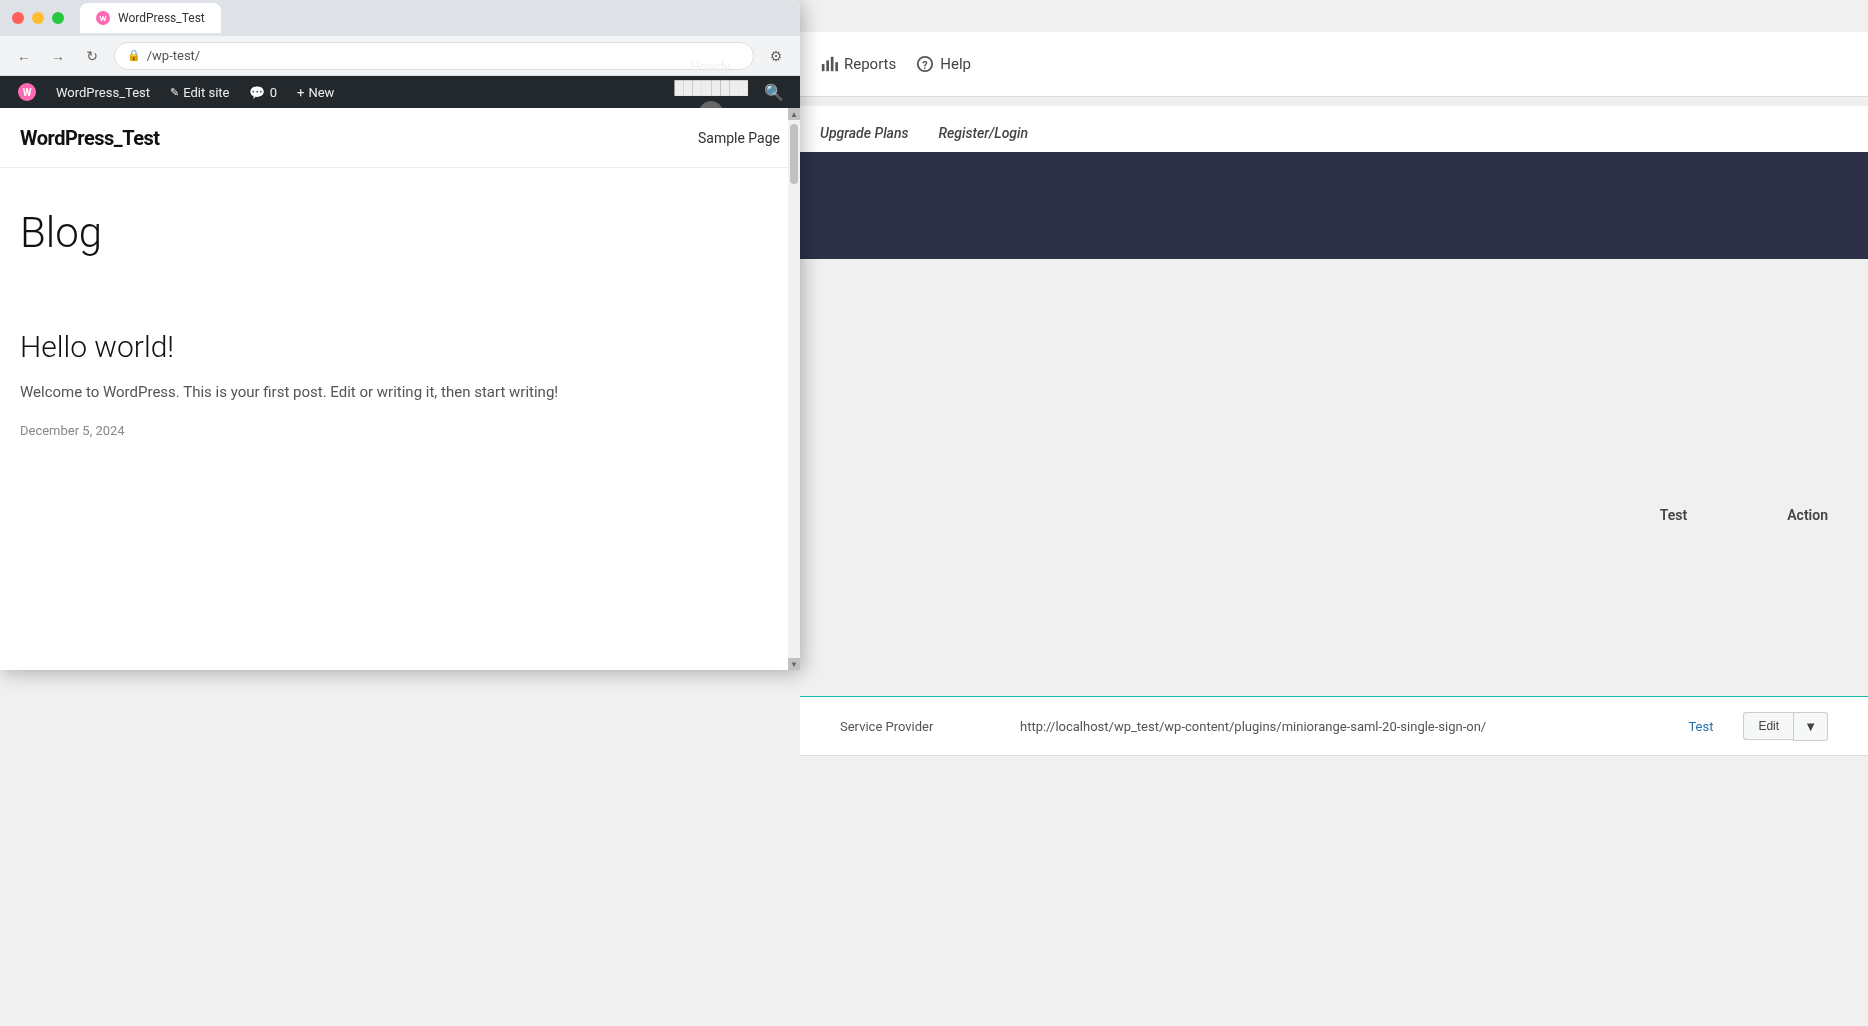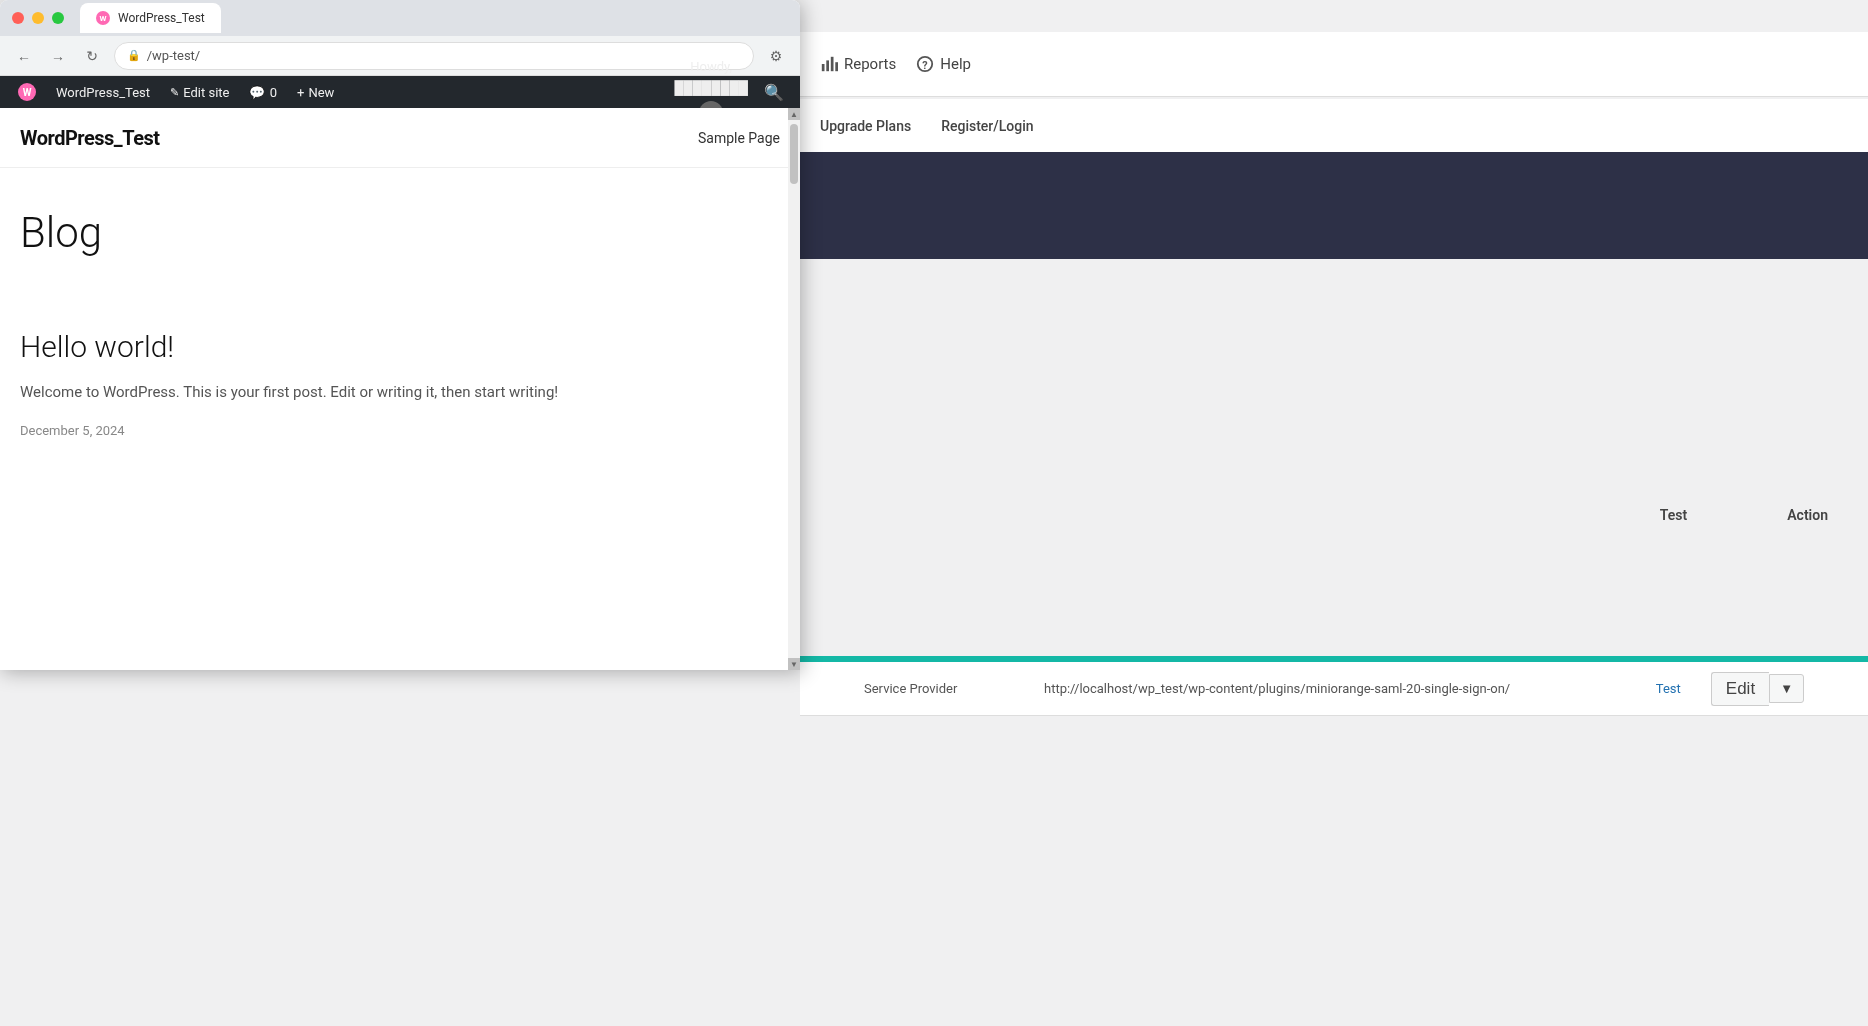--- a/index.html
+++ b/index.html
@@ -47,30 +47,31 @@
     }
 
     .admin-topbar-item svg {
       width: 18px;
       height: 18px;
     }
 
     
     .upgrade-bar {
       position: absolute;
-      top: 99px;
+      top: 106px;
       left: 800px;
       right: 0;
       height: 55px;
       background: #fff;
       border-bottom: 1px solid #ddd;
       display: flex;
       align-items: center;
       padding: 0 20px;
       gap: 30px;
+      font-style: italic;
     }
 
     .upgrade-bar-item {
       color: #444;
       font-size: 14px;
       font-weight: 500;
       cursor: pointer;
     }
 
     
@@ -101,29 +102,29 @@
       font-size: 14px;
       font-weight: 600;
     }
 
     .table-header-item.right {
       margin-left: auto;
     }
 
     .table-row-data {
       position: absolute;
-      top: 656px;
+      top: 696px;
       left: 800px;
       right: 0;
       height: 60px;
       background: #fff;
       display: flex;
       align-items: center;
-      padding: 0 64px;
-      border-top: 6px solid #14b8a6;
+      padding: 0 40px;
+      border-top: 1px solid #14b8a6;
       border-bottom: 1px solid #ddd;
     }
 
     .table-cell-label {
       color: #555;
       font-size: 13px;
       width: 180px;
     }
 
     .table-cell-url {
@@ -142,21 +143,21 @@
     .table-action-group {
       display: flex;
       align-items: center;
     }
 
     .btn-edit {
       background: #f6f7f7;
       border: 1px solid #ccc;
       border-right: none;
       padding: 6px 14px;
-      font-size: 17px;
+      font-size: 12px;
       color: #444;
       cursor: pointer;
       border-radius: 3px 0 0 3px;
     }
 
     .btn-dropdown {
       background: #f6f7f7;
       border: 1px solid #ccc;
       padding: 6px 10px;
       font-size: 13px;

